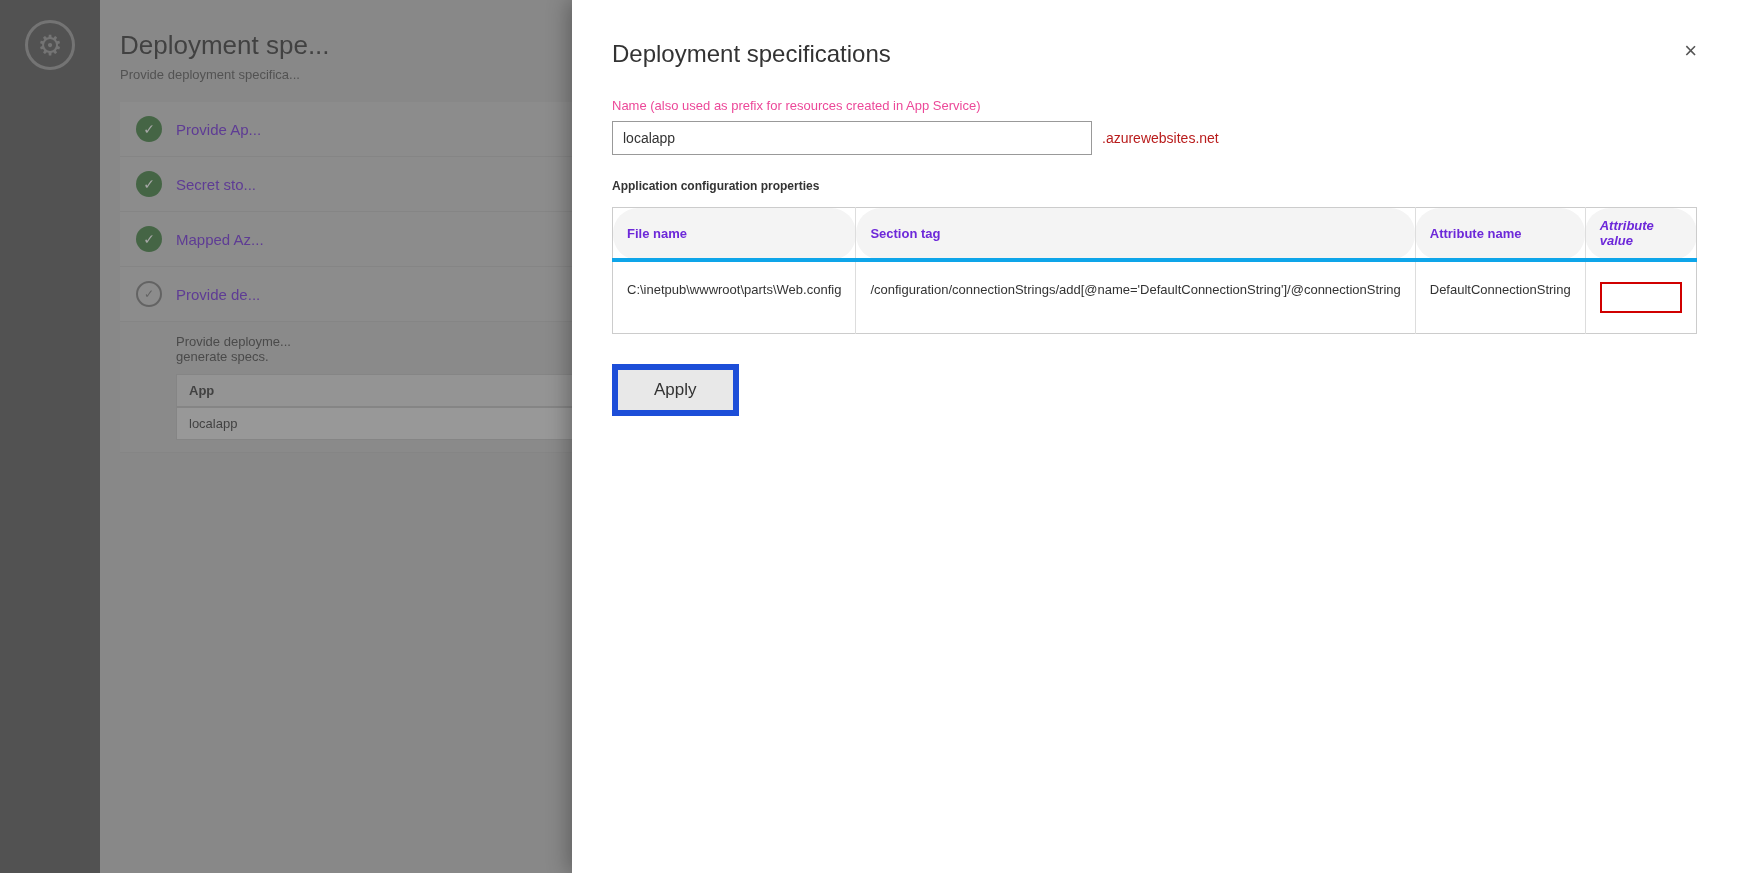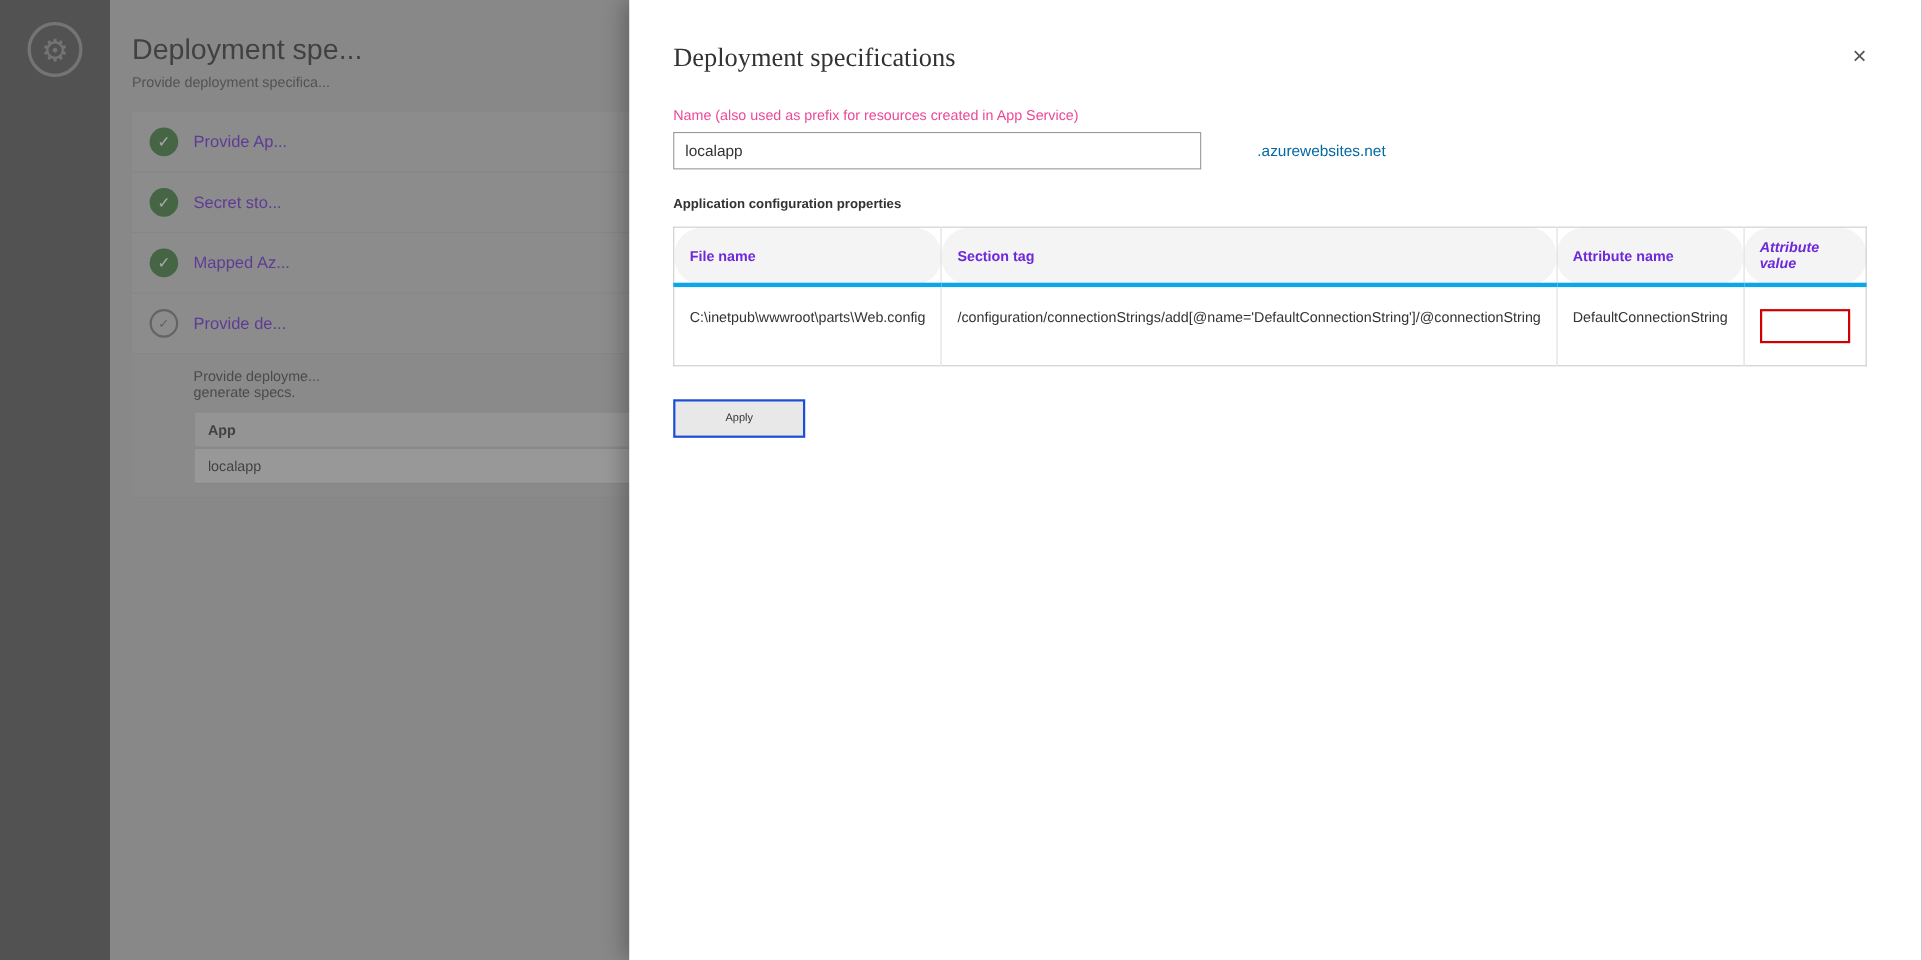--- a/index.html
+++ b/index.html
@@ -180,21 +180,20 @@
       display: flex;
       justify-content: space-between;
       align-items: flex-start;
       margin-bottom: 30px;
     }
 
     .modal-title {
       font-size: 24px;
       font-weight: 300;
       color: #333;
-      font-family: Liberation Serif, serif;
     }
 
     .modal-close {
       font-size: 22px;
       color: #555;
       cursor: pointer;
       background: none;
       border: none;
       line-height: 1;
       padding: 0;
@@ -222,22 +221,21 @@
       padding: 8px 10px;
       font-size: 14px;
       color: #333;
       outline: none;
       flex: 1;
       max-width: 480px;
     }
 
     .field-suffix {
       font-size: 14px;
-      color: #0369a1;
-      margin-left: 41px;
+      color: #b91c1c;
     }
 
     .field-input-small {
       border: 1px solid #999;
       padding: 8px 10px;
       font-size: 14px;
       color: #333;
       outline: none;
       width: 480px;
       background: #f0f0f0;
@@ -298,22 +296,22 @@
       font-size: 13px;
       width: 100%;
       outline: none;
       background: #fff;
     }
 
     
     .apply-btn {
       padding: 10px 36px;
       background: #e8e8e8;
-      border: 2px solid #1d4ed8;
-      font-size: 10px;
+      border: 6px solid #1d4ed8;
+      font-size: 17px;
       color: #333;
       cursor: pointer;
       min-width: 120px;
     }
   </style>
 </head>
 <body>
 
 <div class="bg-page">
   <div class="bg-sidebar">

